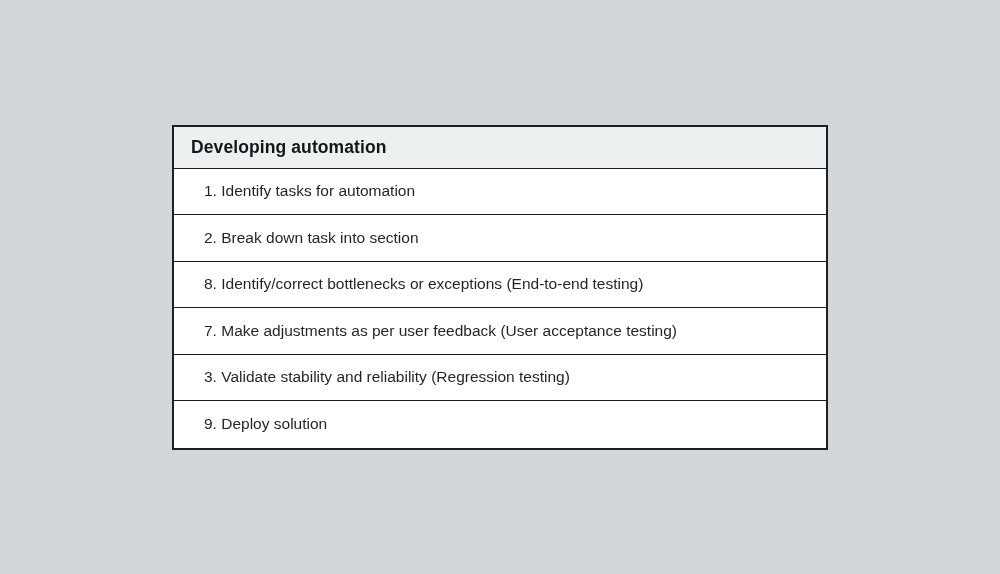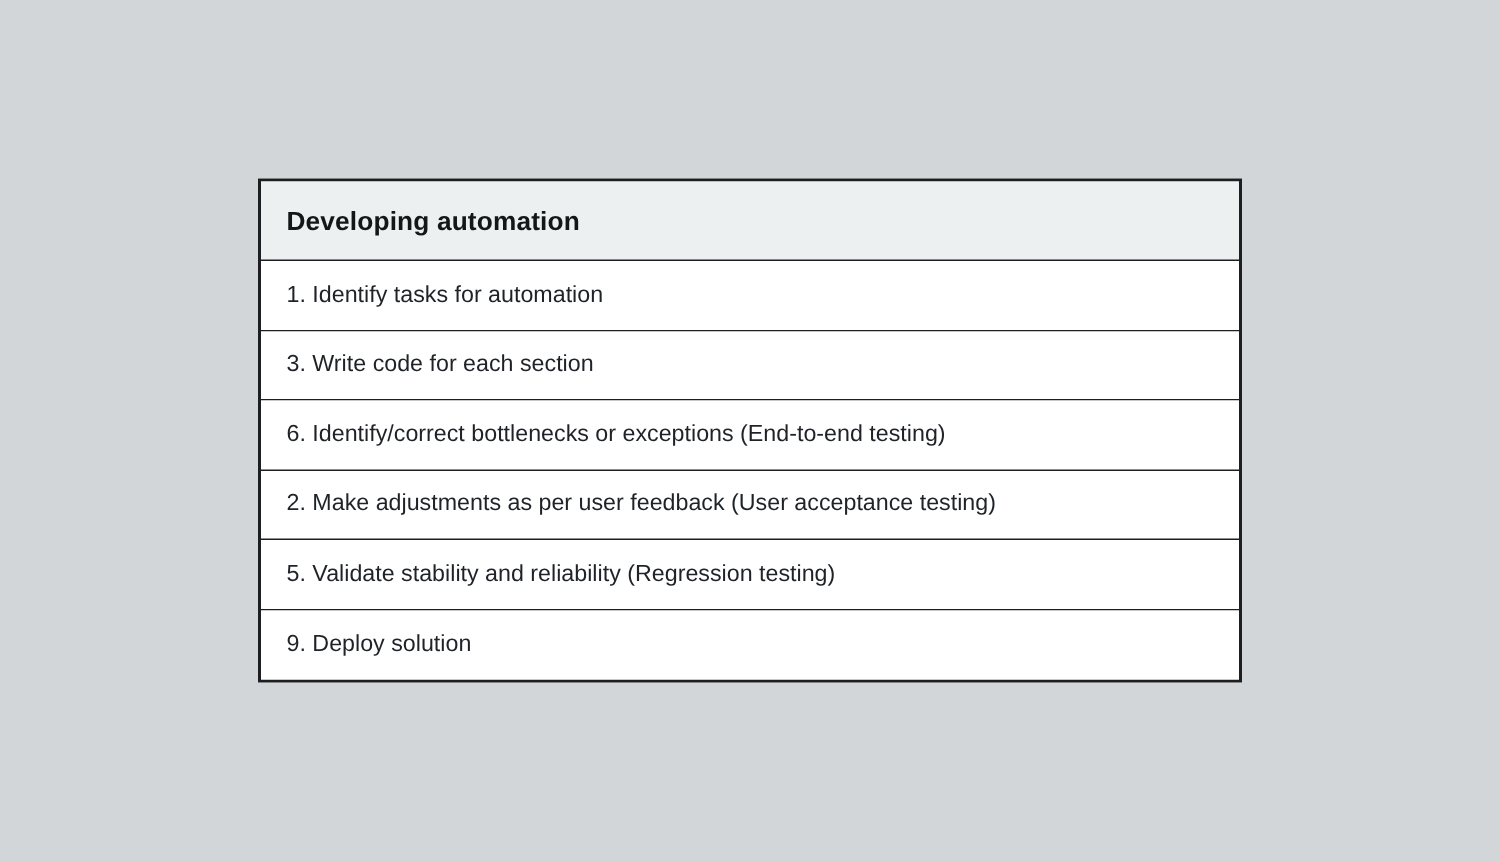--- a/index.html
+++ b/index.html
@@ -19,52 +19,52 @@
   }
 
   .process-table {
     width: 656px;
     background: #ffffff;
     border: 2px solid #1c1e21;
   }
 
   .table-header {
     background: #edf0f1;
-    height: 53px;
+    height: 42px;
     display: flex;
     align-items: center;
     padding: 0 17px;
     border-bottom: 1.5px solid #1c1e21;
     font-weight: 700;
     font-size: 17.5px;
     letter-spacing: 0.1px;
     color: #141619;
   }
 
   .table-row {
     background: #ffffff;
     height: 46.5px;
     display: flex;
     align-items: center;
-    padding: 0 17px;
+    padding: 0 30px;
     border-bottom: 1.5px solid #1c1e21;
     font-size: 15.5px;
     color: #1f2328;
   }
 
   .table-row:last-child {
     border-bottom: none;
   }
 </style>
 </head>
 <body>
 
 <div class="process-table">
   <div class="table-header">Developing automation</div>
   <div id="table-body">
       <div class="table-row">1. Identify tasks for automation</div>
-      <div class="table-row">3. Write code for each section</div>
-      <div class="table-row">6. Identify/correct bottlenecks or exceptions (End-to-end testing)</div>
-      <div class="table-row">2. Make adjustments as per user feedback (User acceptance testing)</div>
-      <div class="table-row">5. Validate stability and reliability (Regression testing)</div>
+      <div class="table-row">2. Break down task into section</div>
+      <div class="table-row">8. Identify/correct bottlenecks or exceptions (End-to-end testing)</div>
+      <div class="table-row">7. Make adjustments as per user feedback (User acceptance testing)</div>
+      <div class="table-row">3. Validate stability and reliability (Regression testing)</div>
       <div class="table-row">9. Deploy solution</div>
     </div>
 </div>
 
 </body></html>

